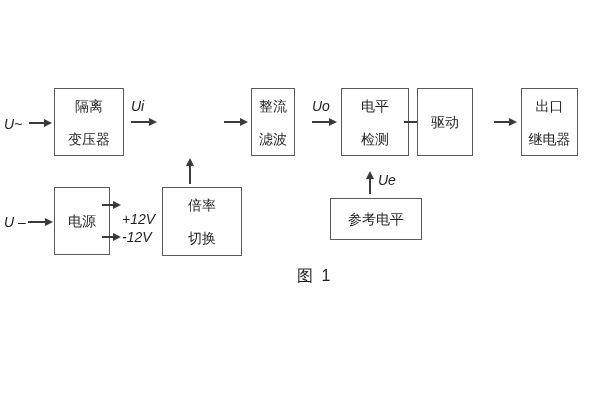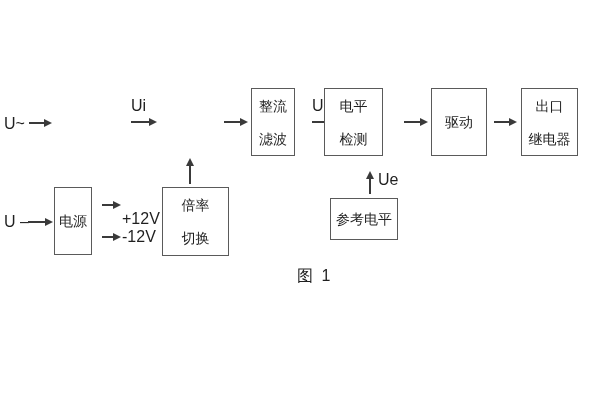--- a/index.html
+++ b/index.html
@@ -27,23 +27,24 @@
     gap: 9px;
     text-align: center;
     color: #1f1f1f;
     font-size: 14px;
     line-height: 24px;
     white-space: nowrap;
   }
   .lbl {
     position: absolute;
     color: #1f1f1f;
-    font-size: 16px;
+    font-size: 14px;
     line-height: 16px;
     white-space: nowrap;
+    font-style: italic;
   }
   .arrow-right {
     position: absolute;
     height: 2px;
     background: #3a3a3a;
   }
   .arrow-right::after {
     content: "";
     position: absolute;
     right: -8px;
@@ -77,74 +78,78 @@
   }
 </style>
 </head>
 <body>
 
 <div class="canvas">
 
   <span class="lbl" style="left:4px;top:116px">U~</span>
   <div class="arrow-right" style="left:29px;top:122px;width:15px"></div>
 
+  <div class="box" style="left:54px;top:88px;width:70px;height:68px">
+    <span>隔离</span>
+    <span>变压器</span>
+  </div>
 
   <span class="lbl" style="left:131px;top:98px">Ui</span>
   <div class="arrow-right" style="left:131px;top:121px;width:18px"></div>
 
 
   <div class="arrow-right" style="left:224px;top:121px;width:16px"></div>
 
   <div class="box" style="left:251px;top:88px;width:44px;height:68px">
     <span>整流</span>
     <span>滤波</span>
   </div>
 
   <span class="lbl" style="left:312px;top:98px">Uo</span>
   <div class="arrow-right" style="left:312px;top:121px;width:17px"></div>
 
-  <div class="box" style="left:324px;top:88px;width:59px;height:68px">
+  <div class="box" style="left:341px;top:88px;width:68px;height:68px">
     <span>电平</span>
     <span>检测</span>
   </div>
 
   <div class="arrow-right" style="left:404px;top:121px;width:16px"></div>
 
-  <div class="box" style="left:431px;top:88px;width:56px;height:68px">
+  <div class="box" style="left:417px;top:88px;width:56px;height:68px">
     <span>驱动</span>
   </div>
 
   <div class="arrow-right" style="left:494px;top:121px;width:15px"></div>
 
   <div class="box" style="left:521px;top:88px;width:57px;height:68px">
     <span>出口</span>
     <span>继电器</span>
   </div>
 
   <span class="lbl" style="left:4px;top:214px">U –</span>
   <div class="arrow-right" style="left:28px;top:221px;width:17px"></div>
 
-  <div class="box" style="left:54px;top:187px;width:38px;height:68px">
+  <div class="box" style="left:54px;top:187px;width:56px;height:68px">
     <span>电源</span>
   </div>
 
   <div class="arrow-right" style="left:102px;top:204px;width:11px"></div>
   <span class="lbl" style="left:122px;top:211px">+12V</span>
 
   <div class="arrow-right" style="left:102px;top:236px;width:11px"></div>
   <span class="lbl" style="left:122px;top:229px">-12V</span>
 
-  <div class="box" style="left:162px;top:187px;width:67px;height:69px">
+  <div class="box" style="left:162px;top:187px;width:80px;height:69px">
     <span>倍率</span>
     <span>切换</span>
   </div>
 
   <div class="arrow-up" style="left:189px;top:166px;height:18px"></div>
 
-  <div class="box" style="left:330px;top:198px;width:68px;height:42px">
+  <div class="box" style="left:330px;top:198px;width:92px;height:42px">
     <span>参考电平</span>
   </div>
 
   <div class="arrow-up" style="left:369px;top:179px;height:15px"></div>
   <span class="lbl" style="left:378px;top:172px">Ue</span>
 
   <span class="caption" style="left:297px;top:266px">图 1</span>
 
 </div>
 

